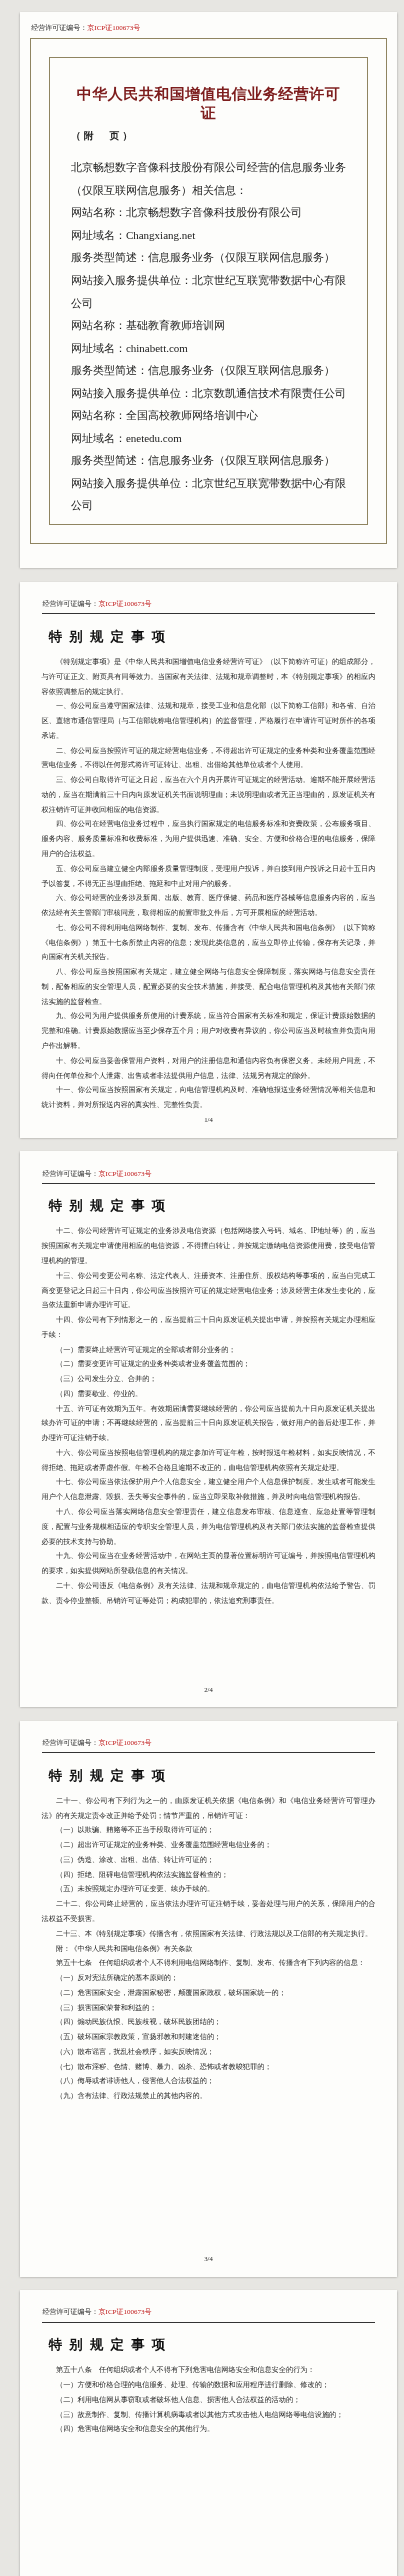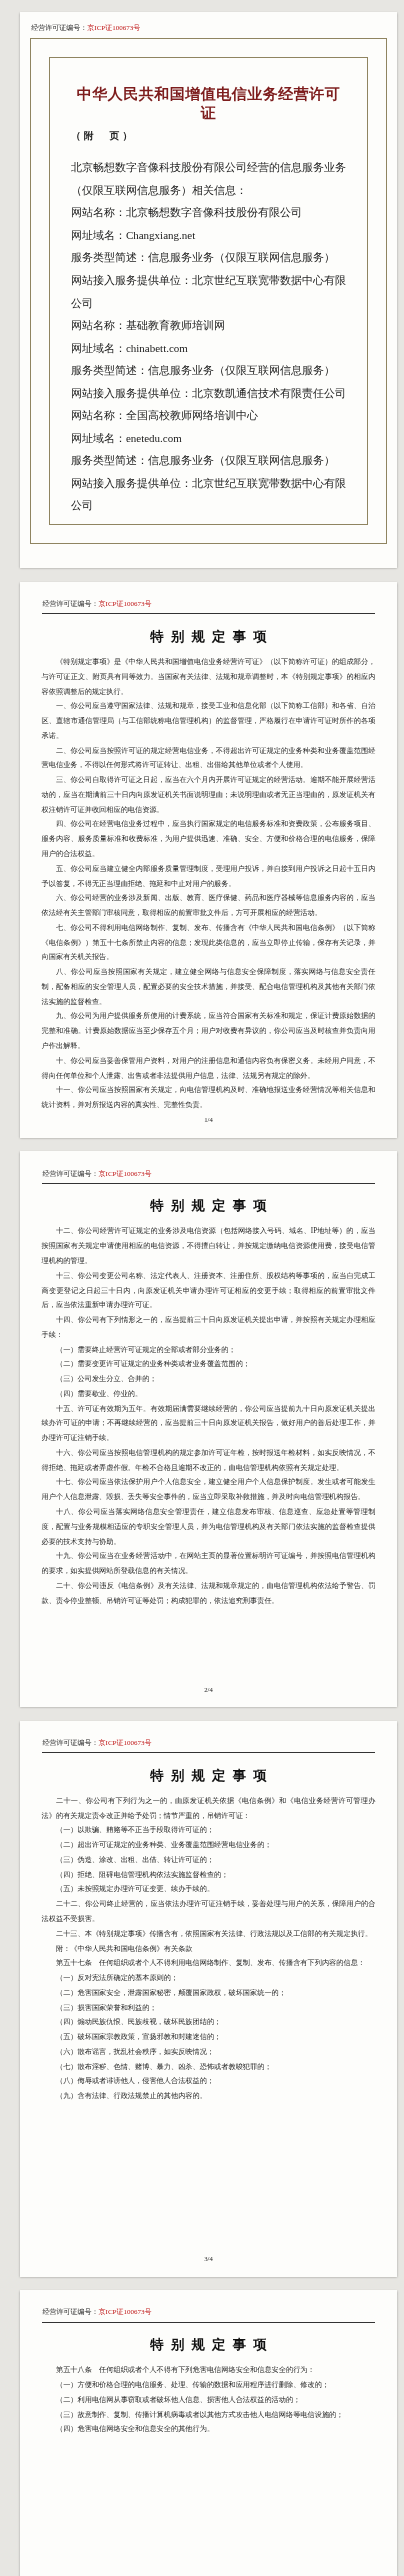--- a/index.html
+++ b/index.html
@@ -24,21 +24,21 @@
   .frame-in{border:1.5px solid #8f8460;height:100%;box-sizing:border-box;padding:15.5px 20.6px;}
   .cert-title{font-size:15px;font-weight:bold;text-align:center;color:#7d1d1d;letter-spacing:0.5px;margin:11.3px 0 0;}
   .cert-sub{font-size:9.8px;text-align:left;margin:7.2px 0 13.4px;color:#222;letter-spacing:3.1px;font-weight:bold;}
   .cert-body{font-size:11px;line-height:2.05;}
   .cert-intro{margin:0;text-align:justify;}
   .cert-line{margin:0;}
 
   
   .prov{padding:17.5px 21.6px;}
   .hdr{font-size:7px;padding:0 1px 4.1px;border-bottom:0.8px solid #333;}
-  .prov-title{font-size:13.4px;font-weight:bold;text-align:center;letter-spacing:7.2px;padding-left:7.2px;margin:13.4px 0 9.3px;color:#111;}
+  .prov-title{font-size:13.4px;font-weight:bold;letter-spacing:7.2px;padding-left:7.2px;margin:13.4px 0 9.3px;color:#111;}
   .prov-p{font-size:7.2px;line-height:2.05;text-align:justify;text-indent:2em;margin:0;color:#1c1c1c;}
   .pnum{position:absolute;bottom:14.4px;left:0;right:0;text-align:center;font-size:6.7px;color:#222;}
 </style>
 </head>
 <body>
 
 <div class="canvas">
 
   <section class="page cert">
     <div class="lic-no"><span>经营许可证编号：</span><span class="red">京ICP证100673号</span></div>
@@ -96,21 +96,21 @@
       </div>
     <div class="pnum">1/4</div>
   </section>
 
   <section class="page prov">
     <header class="hdr"><span>经营许可证编号：</span><span class="red">京ICP证100673号</span></header>
     <h2 class="prov-title">特别规定事项</h2>
     <div class="prov-body">
 
     <p class="prov-p">十二、你公司经营许可证规定的业务涉及电信资源（包括网络接入号码、域名、IP地址等）的，应当按照国家有关规定申请使用相应的电信资源，不得擅自转让，并按规定缴纳电信资源使用费，接受电信管理机构的管理。</p>
-        <p class="prov-p">十三、你公司变更公司名称、法定代表人、注册资本、注册住所、股权结构等事项的，应当自完成工商变更登记之日起三十日内，向原发证机关申请办理许可证相应的变更手续；取得相应的前置审批文件后，应当依法重新申请办理许可证。</p>
+        <p class="prov-p">十三、你公司变更公司名称、法定代表人、注册资本、注册住所、股权结构等事项的，应当自完成工商变更登记之日起三十日内，你公司应当按照许可证的规定经营电信业务；涉及经营主体发生变化的，应当依法重新申请办理许可证。</p>
         <p class="prov-p">十四、你公司有下列情形之一的，应当提前三十日向原发证机关提出申请，并按照有关规定办理相应手续：</p>
         <p class="prov-p">（一）需要终止经营许可证规定的全部或者部分业务的；</p>
         <p class="prov-p">（二）需要变更许可证规定的业务种类或者业务覆盖范围的；</p>
         <p class="prov-p">（三）公司发生分立、合并的；</p>
         <p class="prov-p">（四）需要歇业、停业的。</p>
         <p class="prov-p">十五、许可证有效期为五年。有效期届满需要继续经营的，你公司应当提前九十日向原发证机关提出续办许可证的申请；不再继续经营的，应当提前三十日向原发证机关报告，做好用户的善后处理工作，并办理许可证注销手续。</p>
         <p class="prov-p">十六、你公司应当按照电信管理机构的规定参加许可证年检，按时报送年检材料，如实反映情况，不得拒绝、拖延或者弄虚作假。年检不合格且逾期不改正的，由电信管理机构依照有关规定处理。</p>
         <p class="prov-p">十七、你公司应当依法保护用户个人信息安全，建立健全用户个人信息保护制度。发生或者可能发生用户个人信息泄露、毁损、丢失等安全事件的，应当立即采取补救措施，并及时向电信管理机构报告。</p>
         <p class="prov-p">十八、你公司应当落实网络信息安全管理责任，建立信息发布审核、信息巡查、应急处置等管理制度，配置与业务规模相适应的专职安全管理人员，并为电信管理机构及有关部门依法实施的监督检查提供必要的技术支持与协助。</p>
         <p class="prov-p">十九、你公司应当在业务经营活动中，在网站主页的显著位置标明许可证编号，并按照电信管理机构的要求，如实提供网站所登载信息的有关情况。</p>

